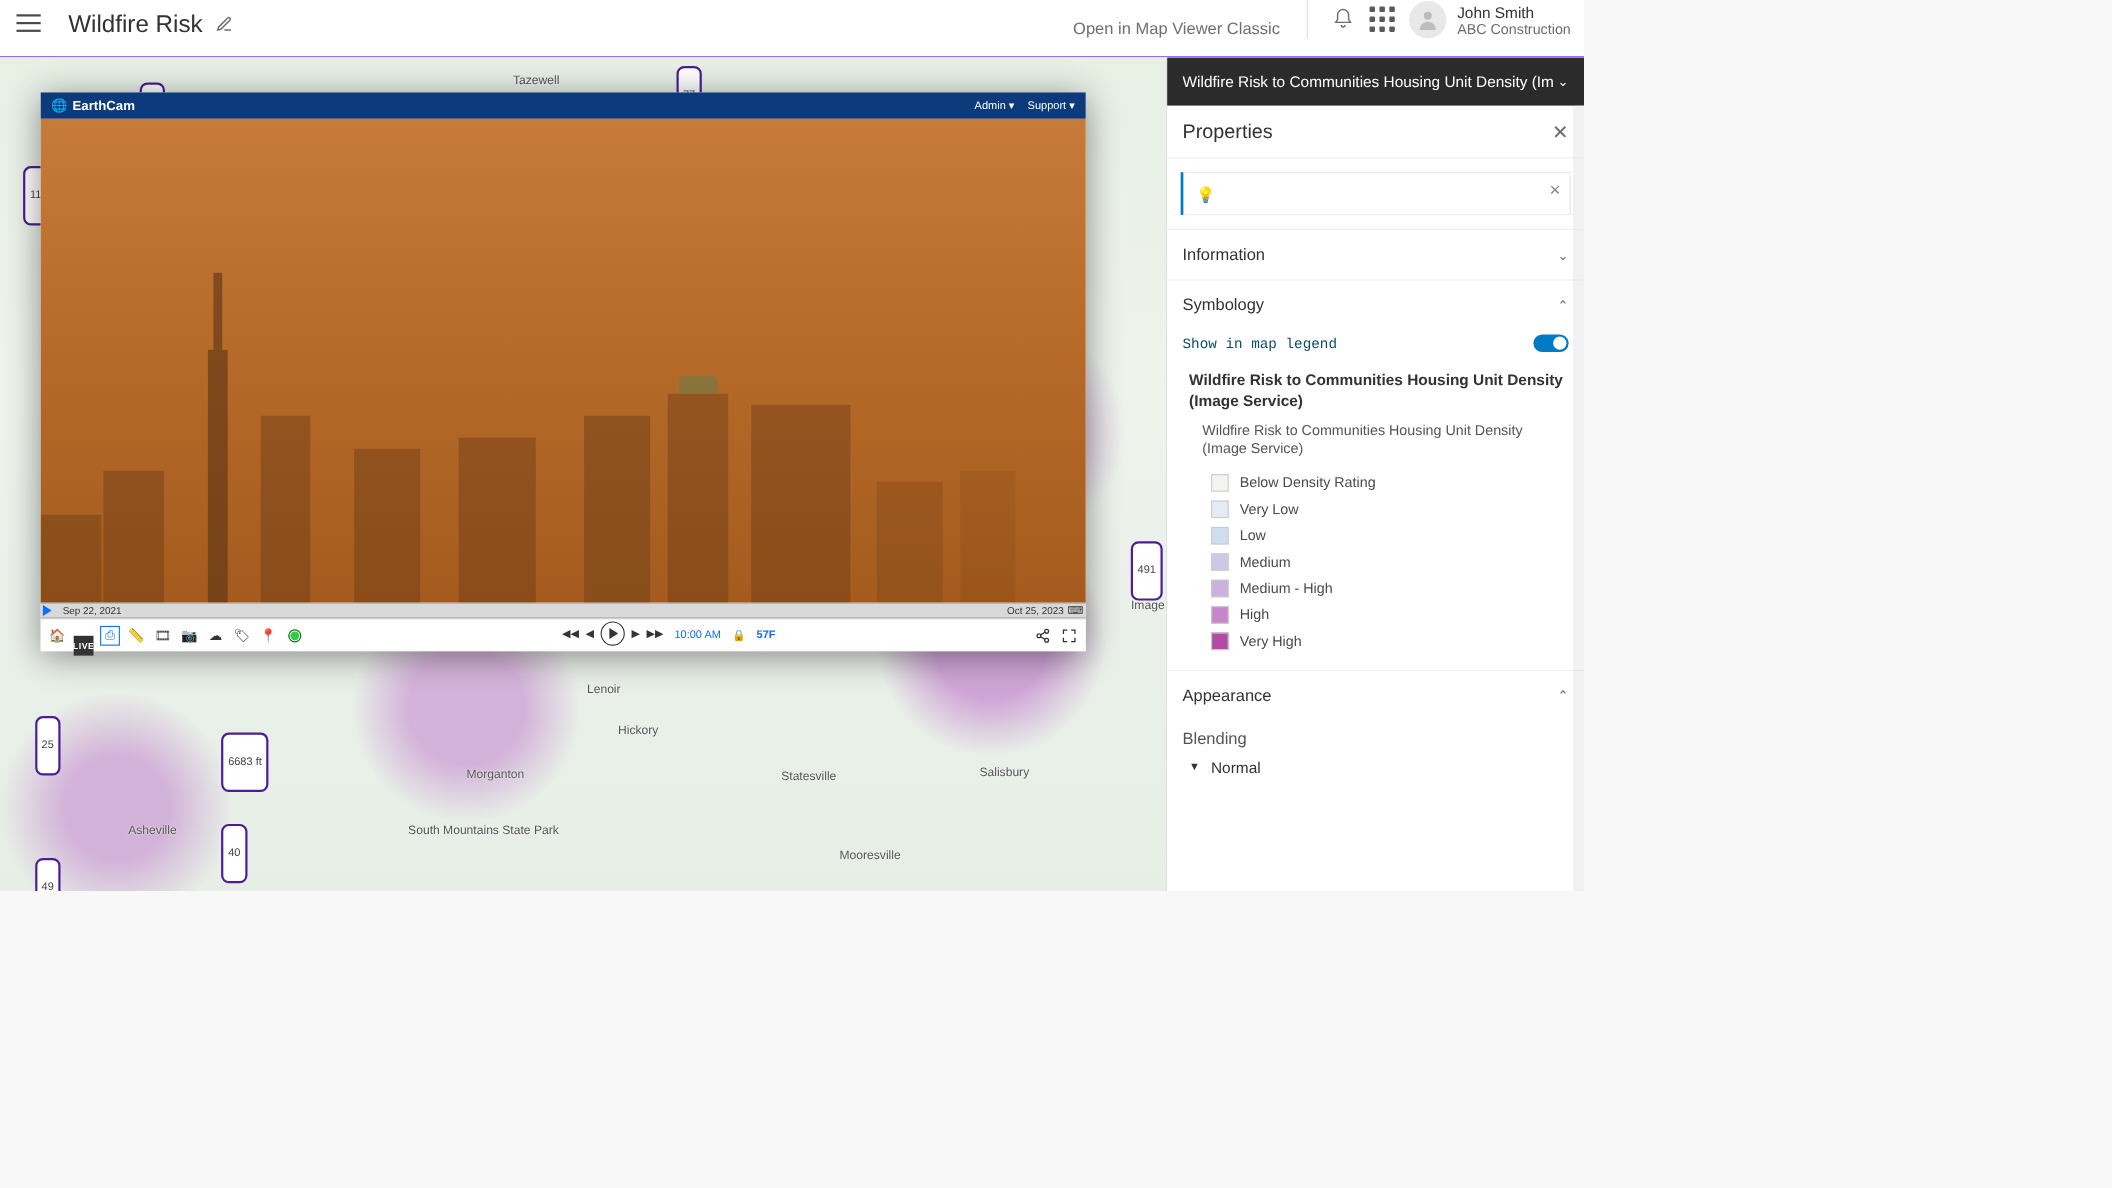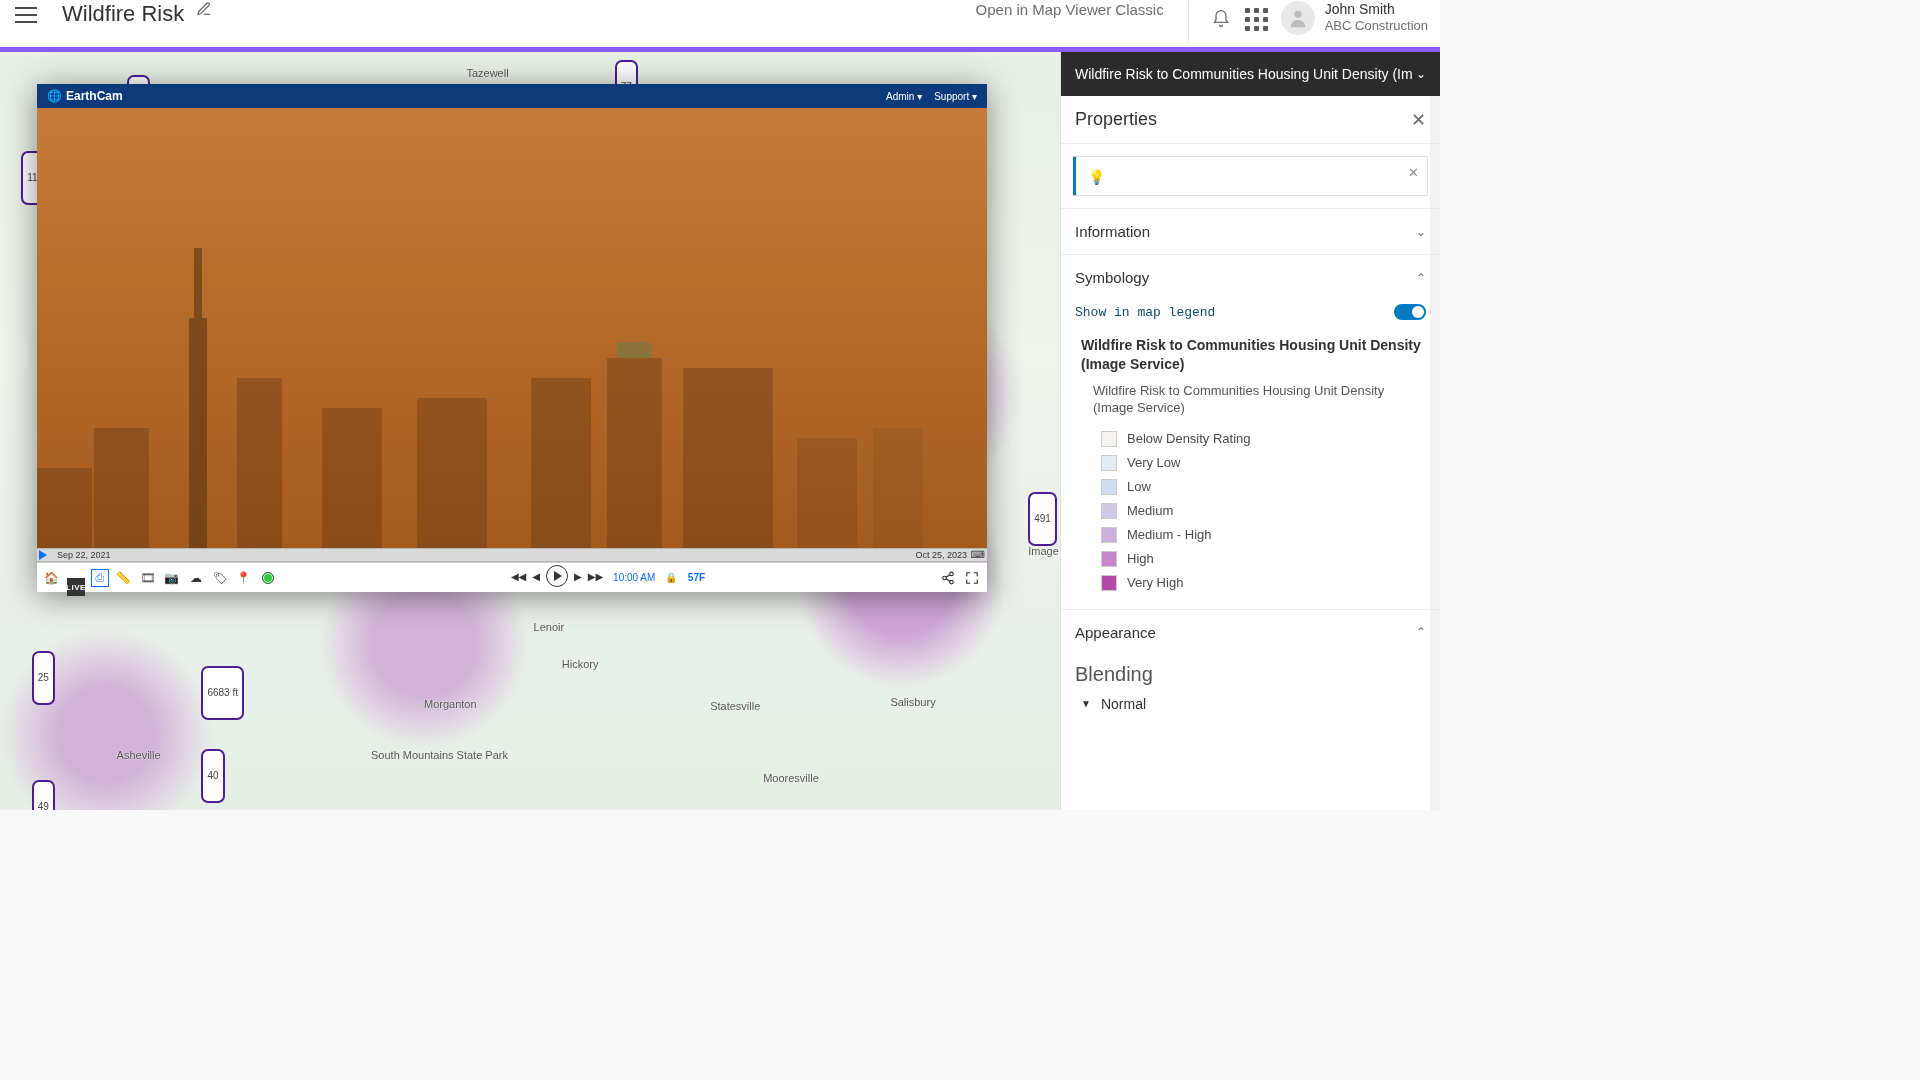--- a/index.html
+++ b/index.html
@@ -1,20 +1,20 @@
 <!DOCTYPE html>
 <html><head>
 <meta charset="utf-8">
 <style>
   * { box-sizing: border-box; margin: 0; padding: 0; }
   html, body { width: 1440px; height: 810px; font-family: 'Segoe UI', Avenir, Arial, sans-serif; overflow: hidden; color: #323232; }
   body { display: flex; flex-direction: column; background: #f8f8f8; }
 
   
-  .topbar { height: 52px; display: flex; align-items: flex-start; padding: 1px 12px; border-bottom: 5px solid #8b5cf6; background: #fff; }
+  .topbar { height: 52px; display: flex; align-items: flex-end; padding: 16px 12px; border-bottom: 1px solid #8b5cf6; background: #fff; }
   .hamburger { width: 28px; height: 28px; display:flex; flex-direction:column; justify-content:center; gap:5px; cursor:pointer; }
   .hamburger span { height: 2px; background:#4a4a4a; width: 22px; margin:0 auto; }
   .apptitle { font-size: 22px; margin-left: 22px; color: #323232; }
   .editpencil { margin-left: 12px; color:#6e6e6e; cursor:pointer; }
   .divider { width:1px; height:40px; background:#e0e0e0; margin:0 14px; }
   .classic { color:#6e6e6e; font-size: 15px; cursor:pointer; margin-right: 10px; }
   .iconbtn { width: 36px; height: 36px; display:flex; align-items:center; justify-content:center; color:#6e6e6e; cursor:pointer; border-radius:4px; }
   .apps-grid { display:grid; grid-template-columns:repeat(3,5px); grid-template-rows:repeat(3,5px); gap:4px; }
   .apps-grid span { width:5px; height:5px; background:#5a5a5a; border-radius:1px; }
   .avatar { width:34px; height:34px; border-radius:50%; background:#e8e8e8; display:flex; align-items:center; justify-content:center; margin-left:6px; }
@@ -99,21 +99,21 @@
 
   .toggle-row { display:flex; align-items:center; font-size:13px; color:#0c4a6e; padding:4px 0 12px 0;font-family:Liberation Mono, monospace; }
   .switch { position:relative; width:32px; height:16px; background:#007ac2; border-radius:10px; margin-left:auto; cursor:pointer; }
   .switch::after { content:''; position:absolute; right:2px; top:2px; width:12px; height:12px; background:#fff; border-radius:50%; }
 
   .sym-title { font-size:14px; font-weight:600; color:#323232; padding:4px 0 6px 6px; line-height:1.35; }
   .sym-sub { font-size:13px; color:#555; padding:2px 0 10px 18px; line-height:1.35; }
   .legend-item { display:flex; align-items:center; gap:10px; padding:4px 0 4px 26px; font-size:13px; color:#4a4a4a; }
   .swatch { width:16px; height:16px; border:1px solid #ccc; }
 
-  .blend-label { font-size:20px; color:#555; padding:8px 0 4px 0; }
+  .blend-label { font-size:15px; color:#555; padding:8px 0 4px 0; }
   .blend-select { display:flex; align-items:center; gap:10px; padding:6px 0 0 6px; font-size:14px; color:#323232; }
   .blend-select .tri { font-size:10px; }
 
   
   .rightpanel::after { content:''; position:absolute; right:0; top:44px; bottom:0; width:10px; background:linear-gradient(#ddd,#ddd); opacity:0.4; }
 
 </style>
 </head>
 <body>
 

